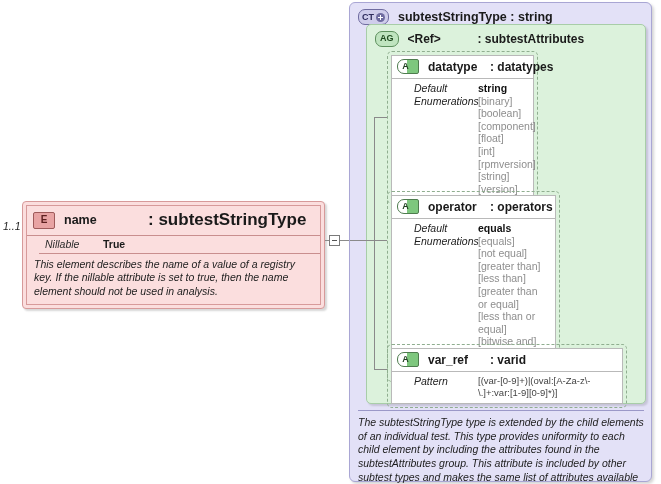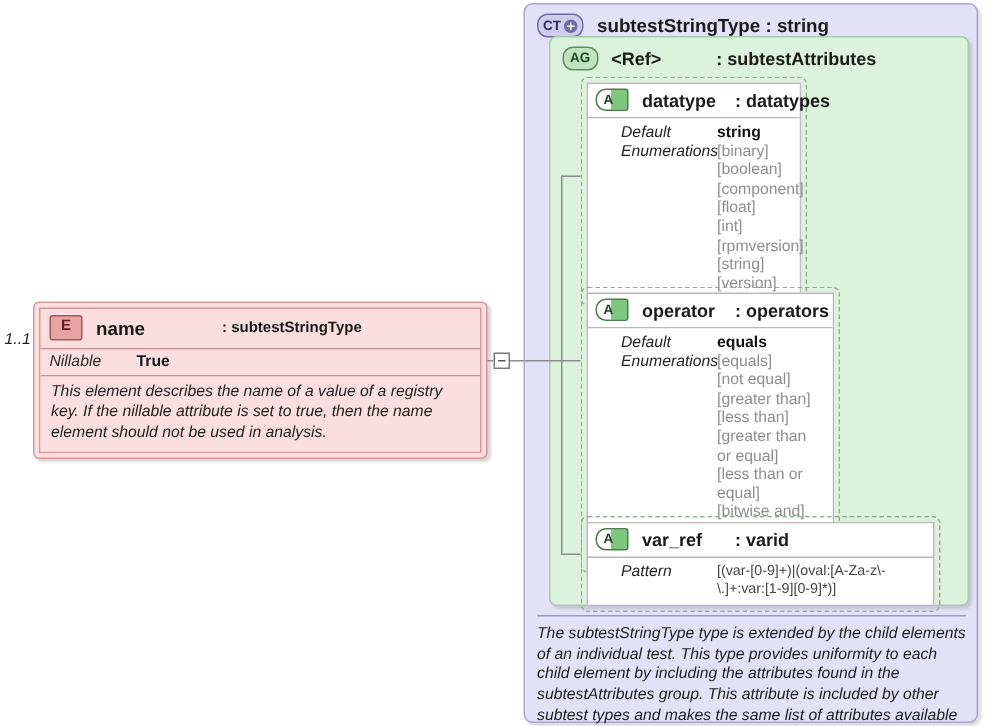--- a/index.html
+++ b/index.html
@@ -75,30 +75,31 @@
     margin-right: 9px;
     flex: none;
   }
   .el-name {
     font-size: 12.5px;
     font-weight: bold;
     color: #1a1a1a;
     min-width: 84px;
   }
   .el-type {
-    font-size: 10px;
+    font-size: 17px;
     font-weight: bold;
     color: #1a1a1a;
   }
   .el-facet {
     display: flex;
     align-items: center;
     padding: 2px 6px 3px 6px;
     border-bottom: 1px solid #c98e8e;
     background: #fbdede;
+    margin-left: 12px;
   }
   .facet-label {
     font-size: 10.5px;
     font-style: italic;
     color: #2a2a2a;
     width: 58px;
     flex: none;
   }
   .facet-value {
     font-size: 10.5px;

